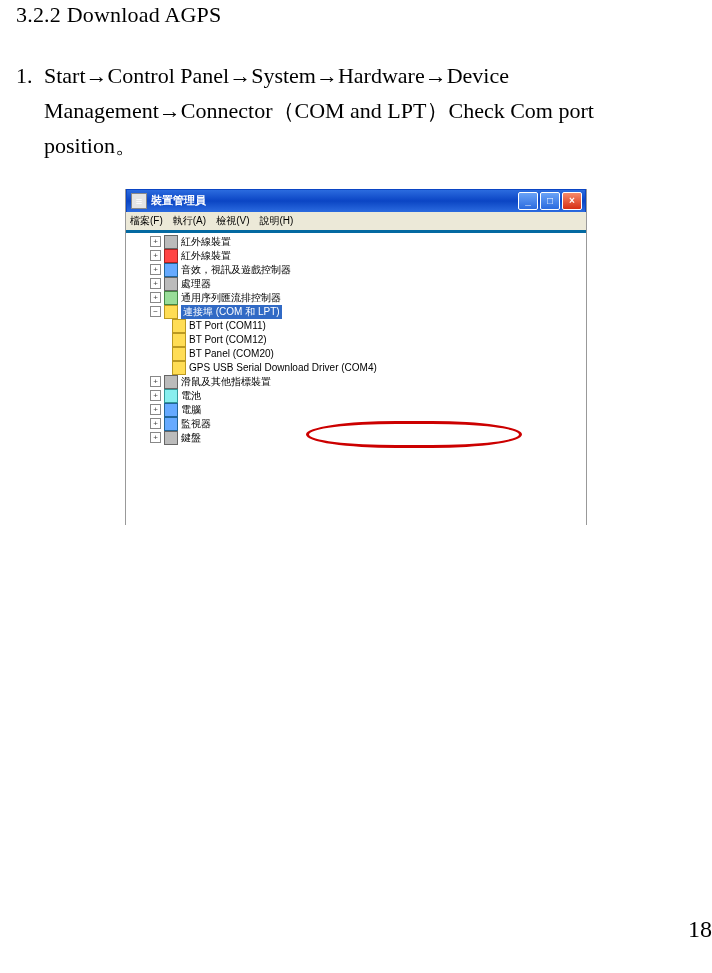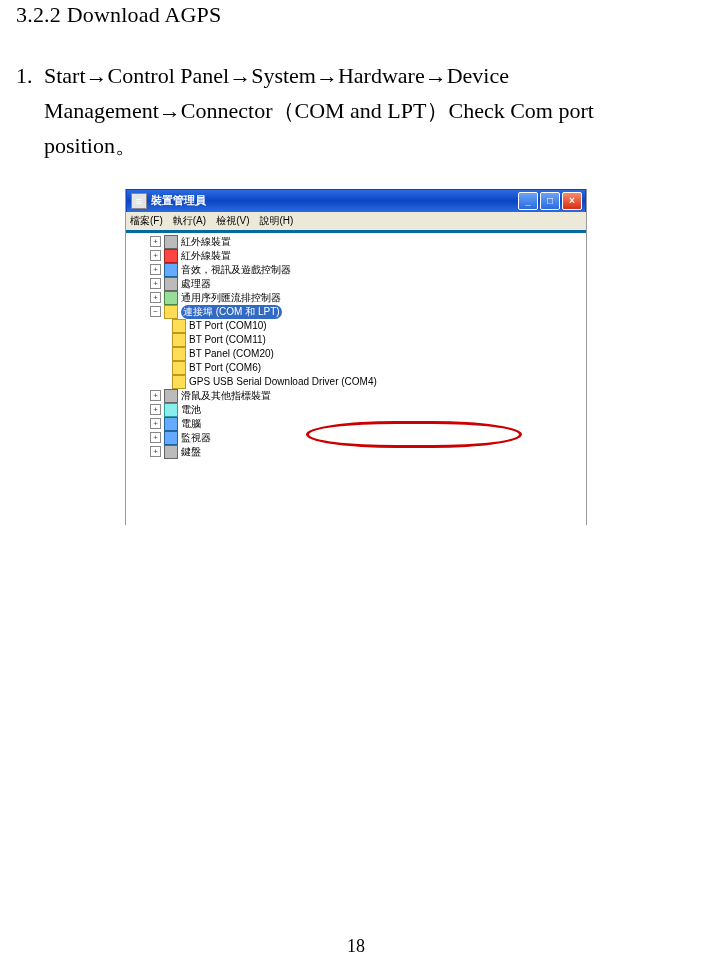--- a/index.html
+++ b/index.html
@@ -122,40 +122,39 @@
   .ic.red { background:#f44; border-color:#a22;}
   .ic.blue { background:#6af; border-color:#269;}
   .ic.yel { background:#fd5; border-color:#b92;}
   .ic.gry { background:#bbb; border-color:#666;}
   .ic.grn { background:#9d9; border-color:#484;}
   .ic.cy  { background:#8ee; border-color:#399;}
   .highlighted-sel {
     background:#316ac5;
     color:#fff;
     padding: 0 2px;
-    border-radius: 7px;
   }
   .indent1 { padding-left: 18px;}
   .indent2 { padding-left: 40px;}
   .red-ellipse {
     position:absolute;
     border:3px solid #c00;
     border-radius: 50% / 60%;
     width: 210px;
     height: 21px;
     left: 180px;
     top: 232px;
     pointer-events:none;
   }
   .page-number {
     position:absolute;
-    bottom: 18px;
+    bottom: 32px;
     left: 0; right: 0;
-    text-align:center;
-    font-size: 18px;
+    text-align:right;
+    font-size: 24px;
   }
 </style>
 </head>
 <body>
 
 <div class="page">
 
   <div class="section-heading">3.2.2  Download AGPS</div>
 
   <div class="body-text-wrap">
@@ -208,33 +207,29 @@
         <span class="ic grn"></span>
         <span>通用序列匯流排控制器</span>
       </div>
       <div class="node indent1">
         <span class="expander">−</span>
         <span class="ic yel"></span>
         <span class="highlighted-sel">連接埠 (COM 和 LPT)</span>
       </div>
       <div class="node indent2">
           <span class="ic yel"></span>
-          <span>BT Port (COM10)</span>
-        </div>
-      <div class="node indent2">
-          <span class="ic yel"></span>
           <span>BT Port (COM11)</span>
         </div>
       <div class="node indent2">
           <span class="ic yel"></span>
+          <span>BT Port (COM12)</span>
+        </div>
+      <div class="node indent2">
+          <span class="ic yel"></span>
           <span>BT Panel (COM20)</span>
-        </div>
-      <div class="node indent2">
-          <span class="ic yel"></span>
-          <span>BT Port (COM6)</span>
         </div>
       <div class="node indent2">
           <span class="ic yel"></span>
           <span>GPS USB Serial Download Driver (COM4)</span>
         </div>
       <div class="node indent1">
         <span class="expander">+</span>
         <span class="ic gry"></span>
         <span>滑鼠及其他指標裝置</span>
       </div>

